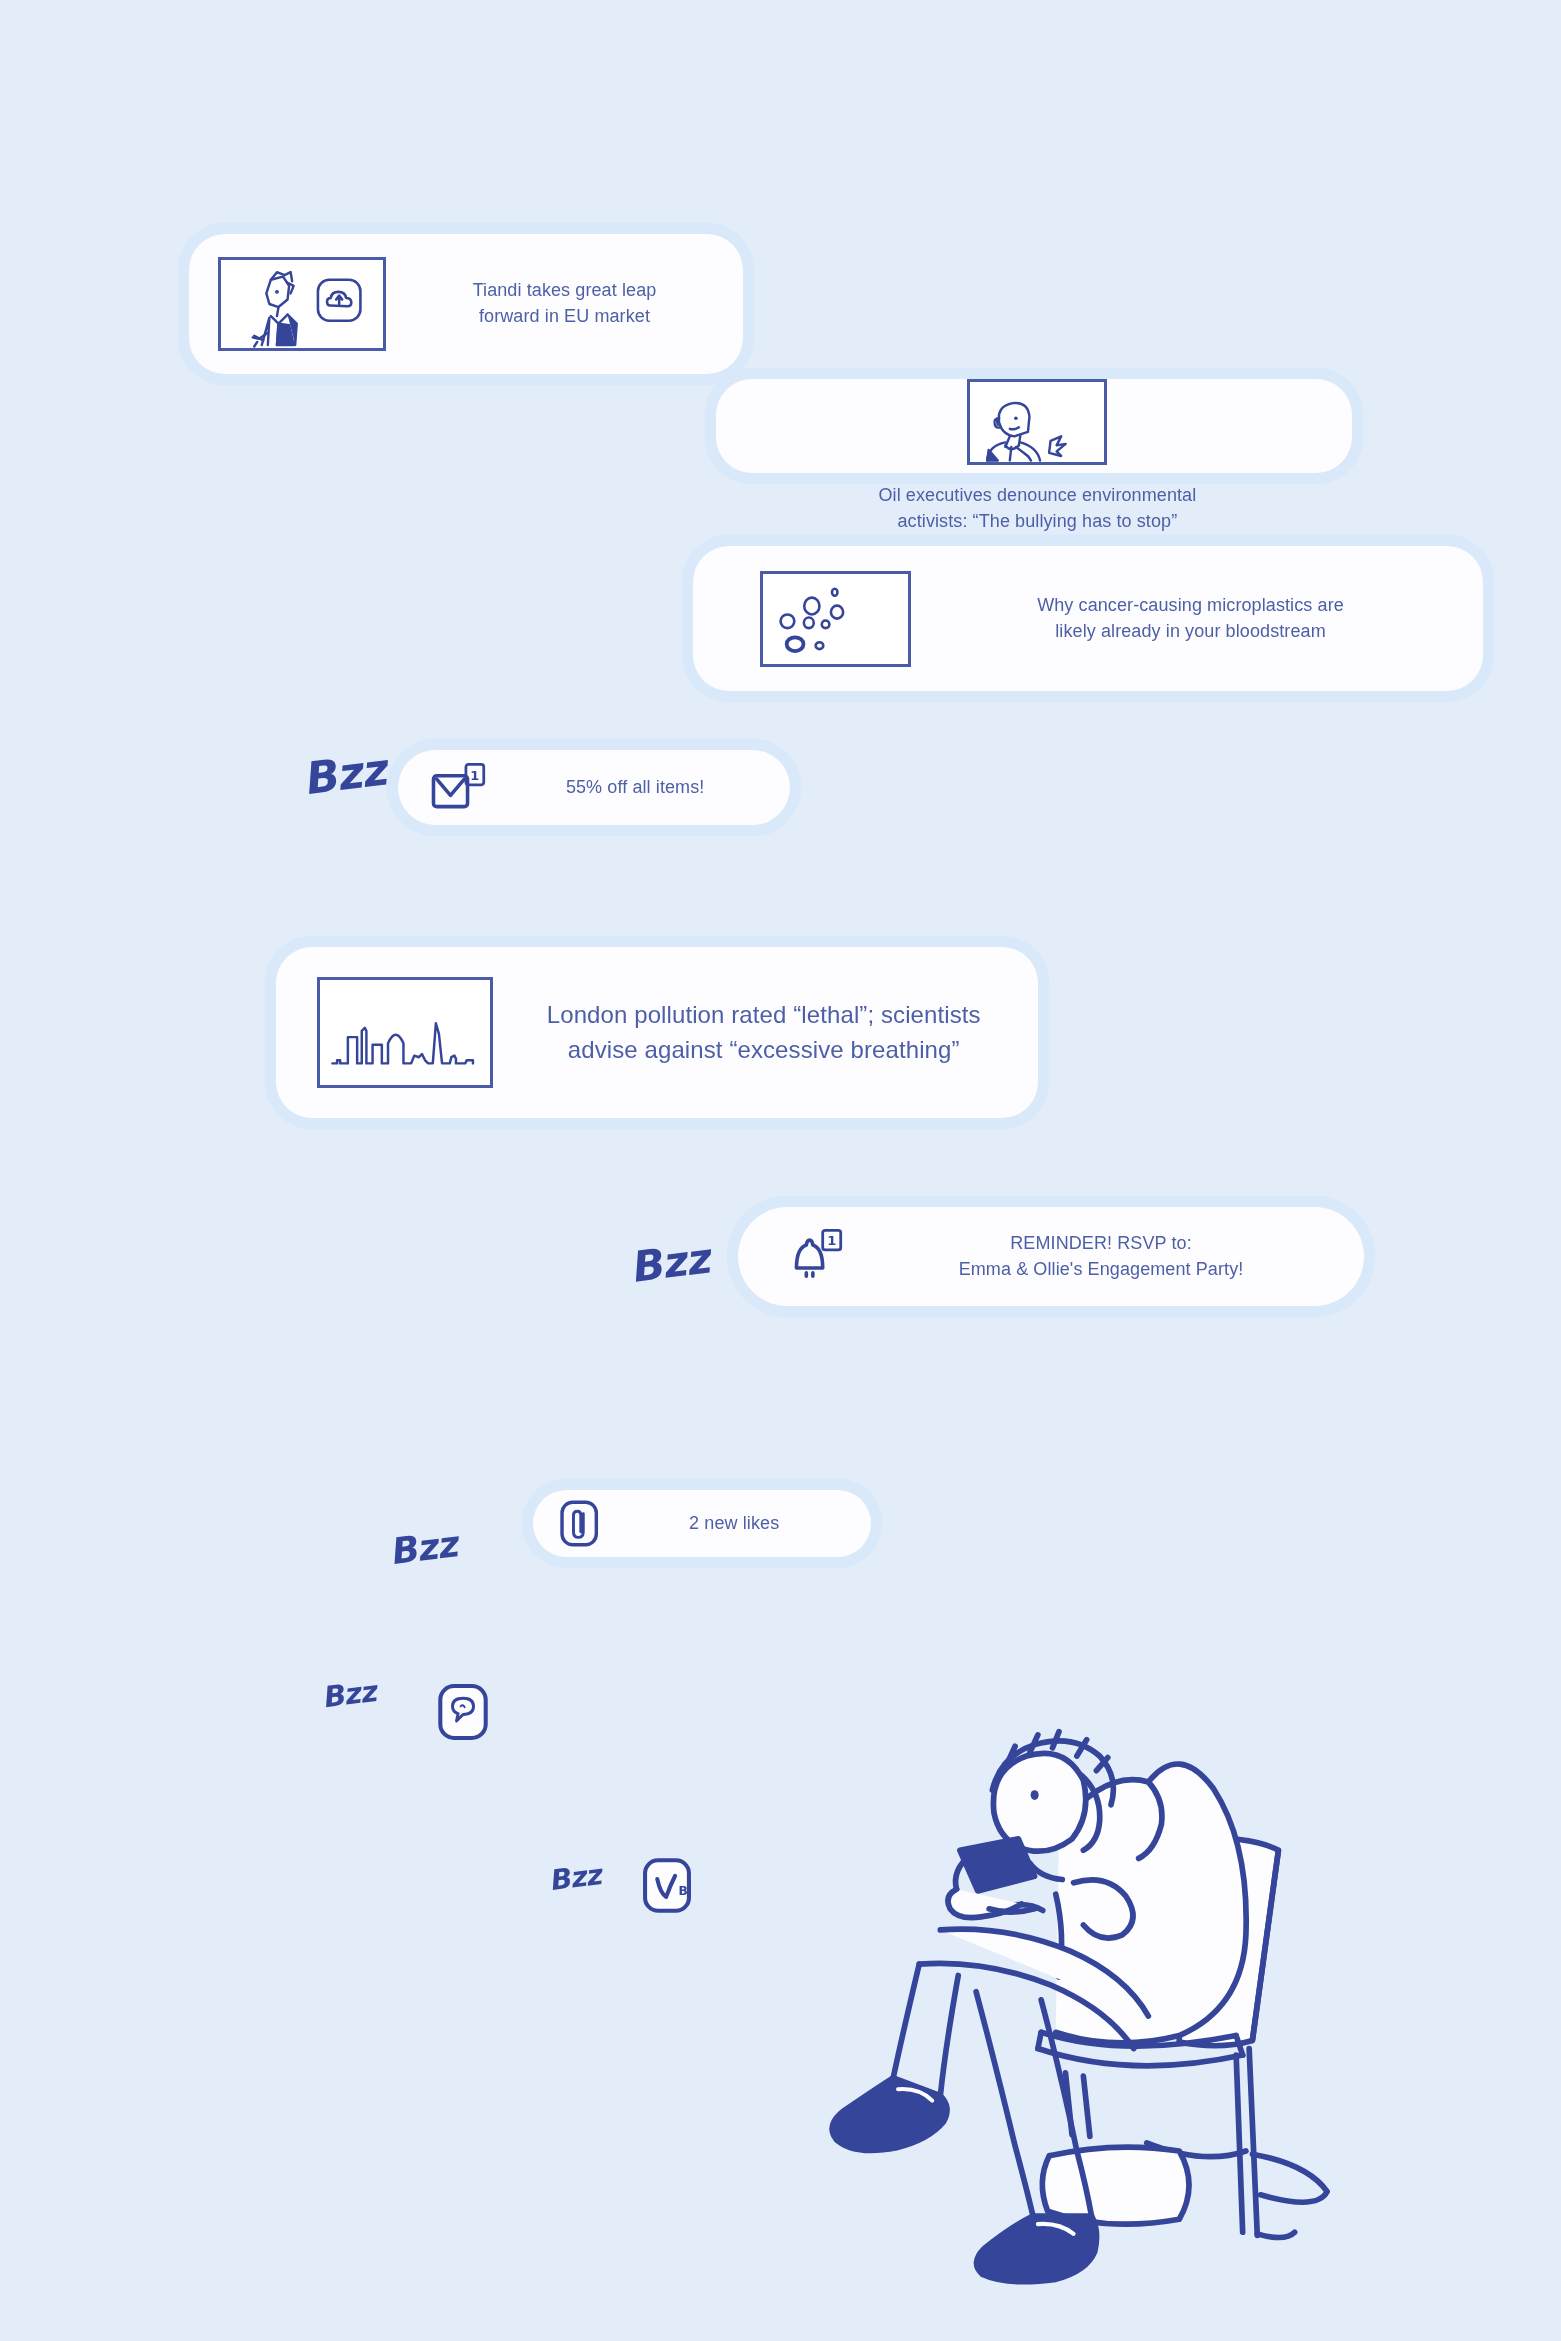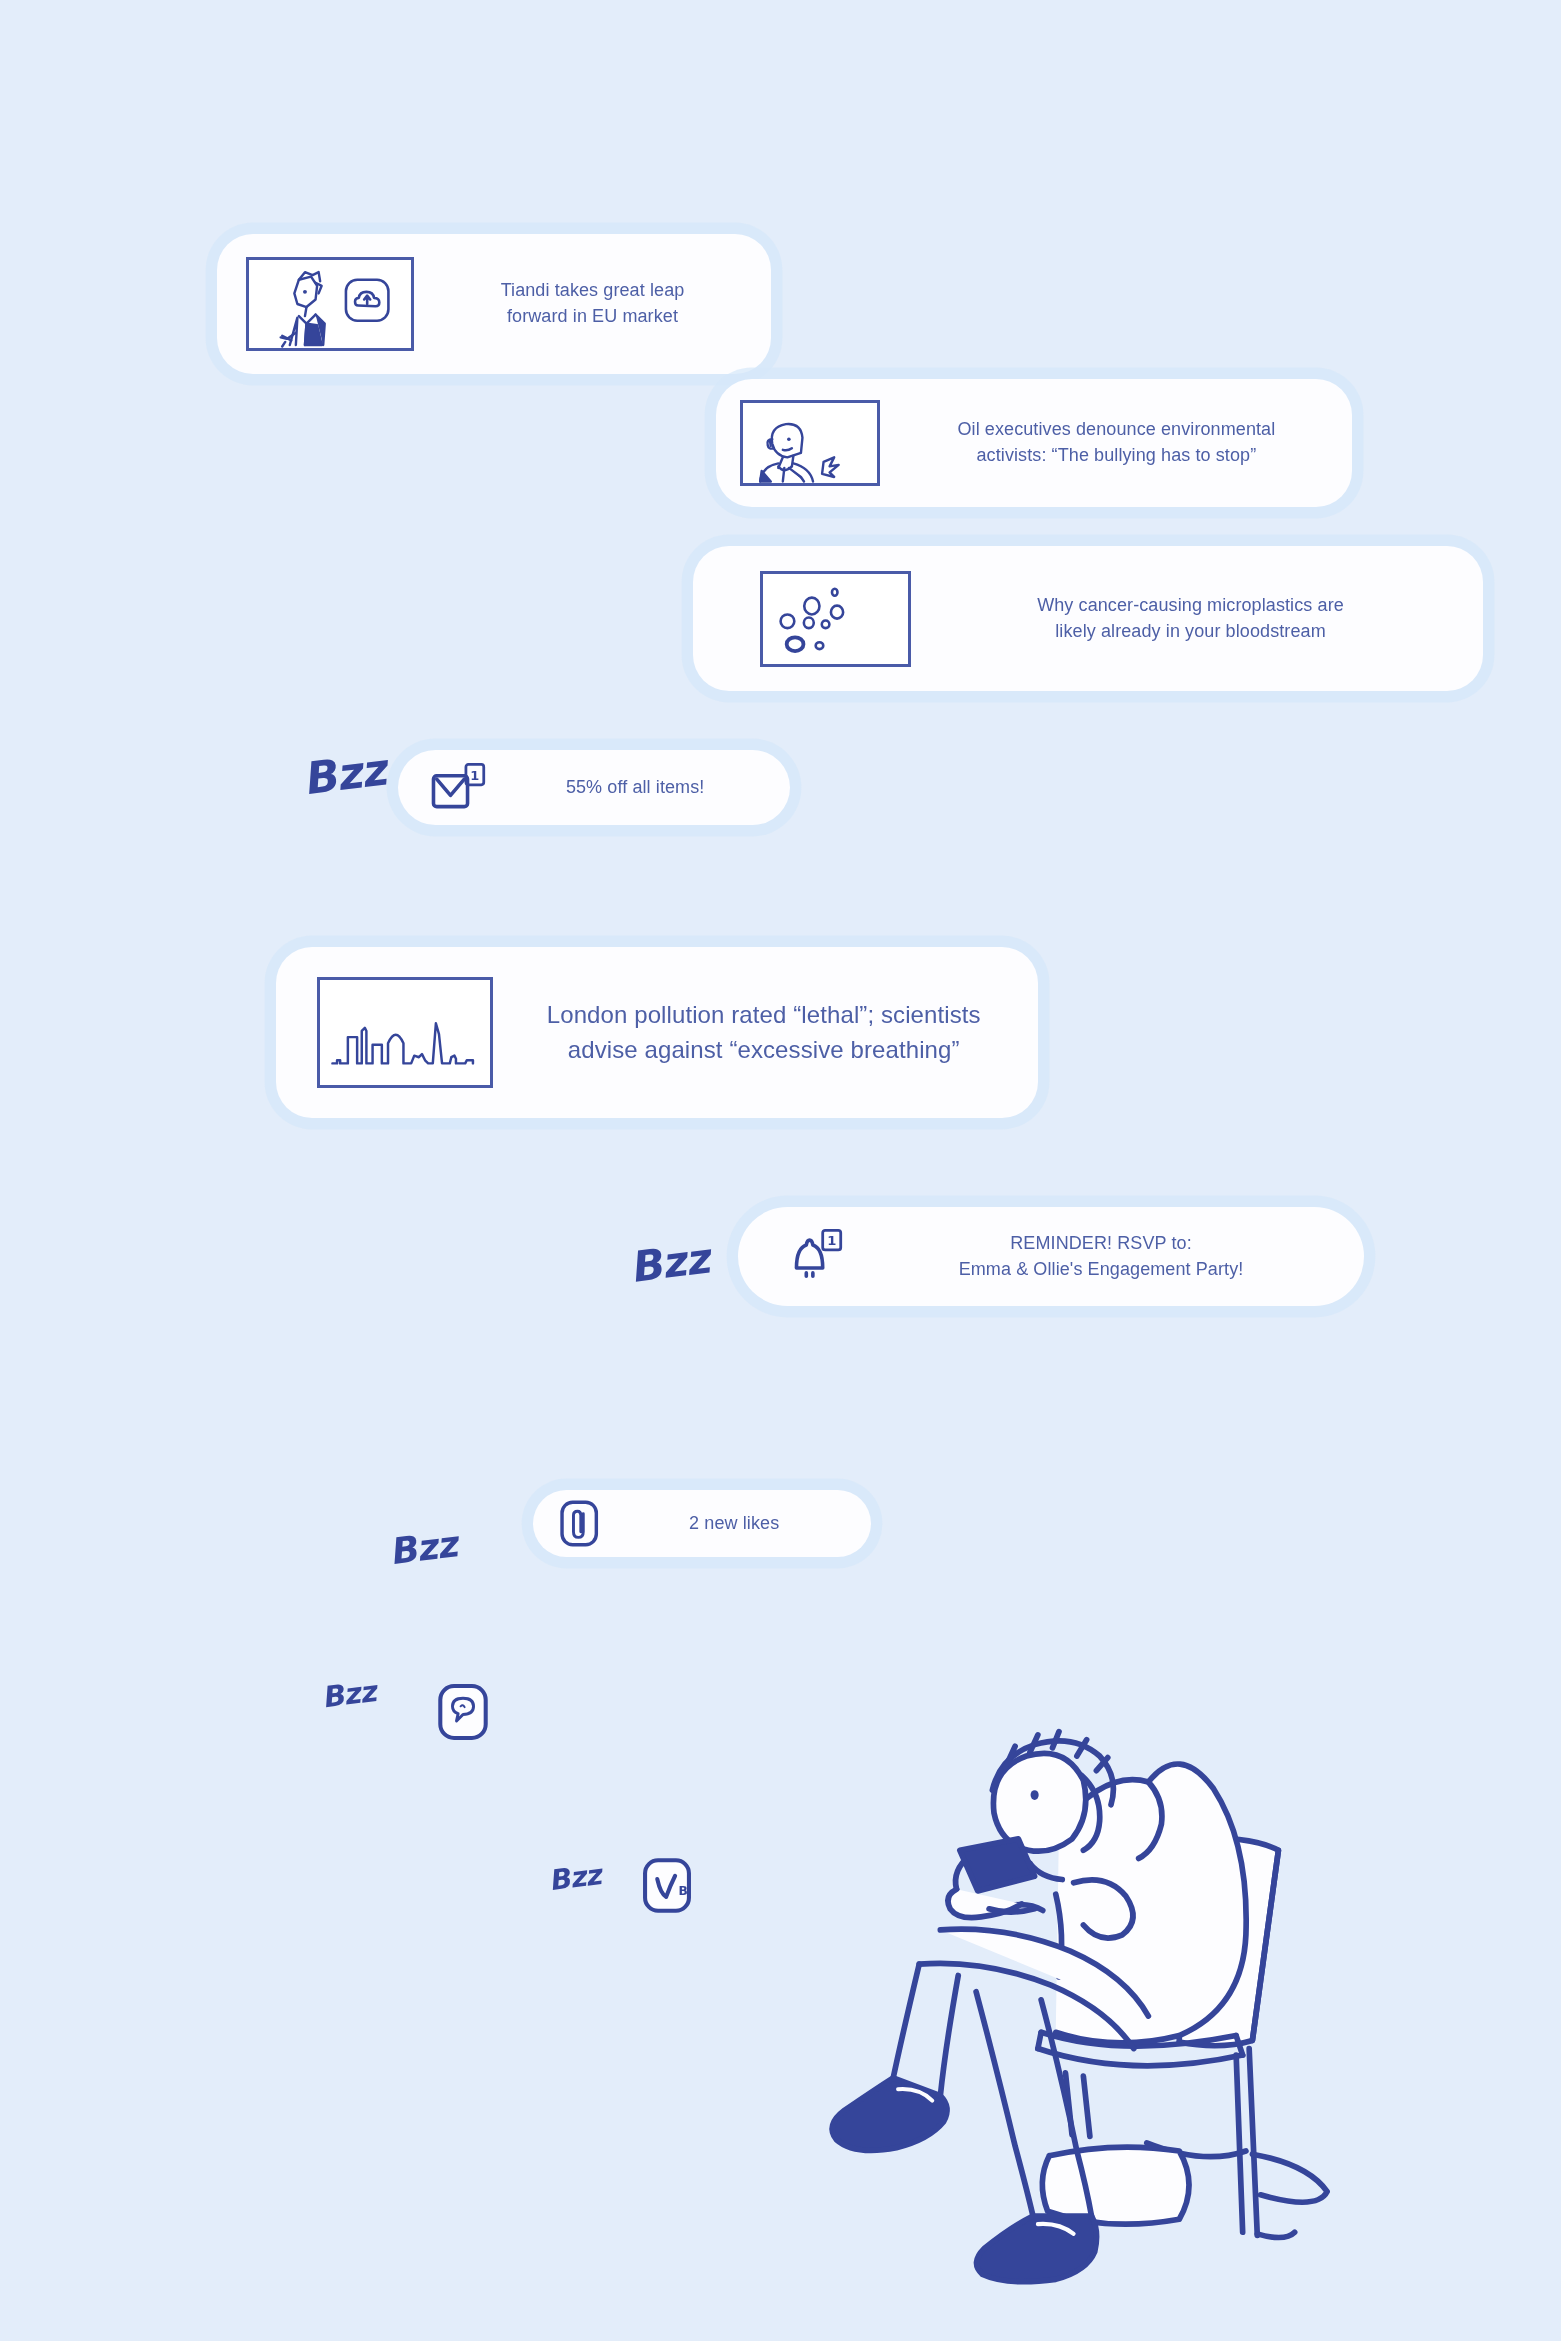--- a/index.html
+++ b/index.html
@@ -81,21 +81,21 @@
     top: 1691px;
     width: 537px;
     height: 642px;
   }
 </style>
 </head>
 <body>
 
 <div id="stage">
 
-  <div class="notif rect" style="left:189px; top:234px; width:504px; height:140px; padding:0 21px 0 29px; gap:21px;margin-left:28px;">
+  <div class="notif rect" style="left:189px; top:234px; width:504px; height:140px; padding:0 21px 0 29px; gap:21px;">
     <div class="notif-thumb" style="width:168px; height:94px;">
       <svg viewBox="0 0 206 116" width="100%" height="100%" aria-hidden="true">
         <g fill="none" stroke="#35459a" stroke-width="3.2" stroke-linecap="round" stroke-linejoin="round">
 
           <path d="M56 44 L62 26 L78 22 L86 34 L84 52 L72 62 L60 58 Z" fill="#fff"></path>
 
           <path d="M62 26 L70 16 L80 20 L88 16 L90 28"></path>
           <path d="M84 30 L92 34 L88 44"></path>
           <circle cx="70" cy="42" r="2.6" fill="#35459a" stroke="none"></circle>
 
@@ -116,21 +116,21 @@
           <rect x="124" y="26" width="56" height="54" rx="15"></rect>
           <path d="M140 60 Q136 60 136 55 Q136 50 141 50 Q142 42 151 42 Q160 42 161 50 Q168 50 168 56 Q168 61 163 61 Z" fill="#fff"></path>
           <path d="M152 58 L152 48 M148 52 L152 47 L156 52"></path>
         </g>
       </svg>
     </div>
     <div class="notif-text" style="font-size:18px;">Tiandi takes great leap
 forward in EU market</div>
   </div>
 
-  <div class="notif rect" style="left:716px; top:379px; width:594px; height:128px; padding:0 18px 0 24.4px; gap:18px;">
+  <div class="notif rect" style="left:716px; top:379px; width:594px; height:94px; padding:0 18px 0 24.4px; gap:18px;flex-direction:column;">
     <div class="notif-thumb" style="width:140px; height:86px;">
       <svg viewBox="0 0 172 106" width="100%" height="100%" aria-hidden="true">
         <g fill="none" stroke="#35459a" stroke-width="3.2" stroke-linecap="round" stroke-linejoin="round">
 
           <path d="M36 54 Q32 32 54 28 Q74 26 76 46 L74 66 L56 72 Q40 70 36 54 Z" fill="#fff"></path>
 
           <path d="M36 48 Q28 48 30 56 Q31 62 38 60"></path>
           <path d="M33 50 L34 57"></path>
           <circle cx="58" cy="48" r="2.4" fill="#35459a" stroke="none"></circle>
           <path d="M62 60 Q56 64 50 62"></path>

